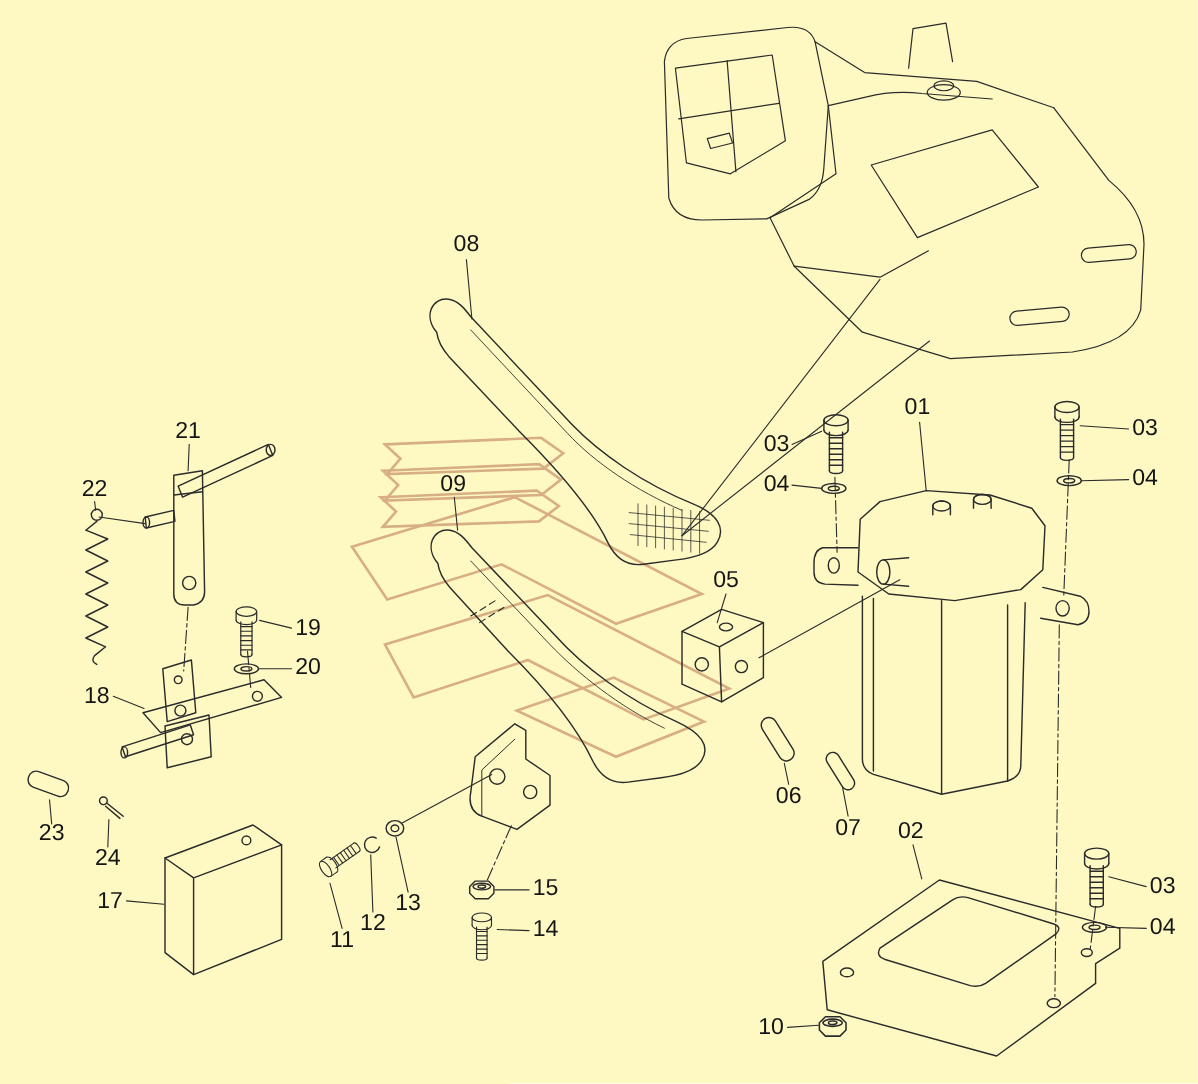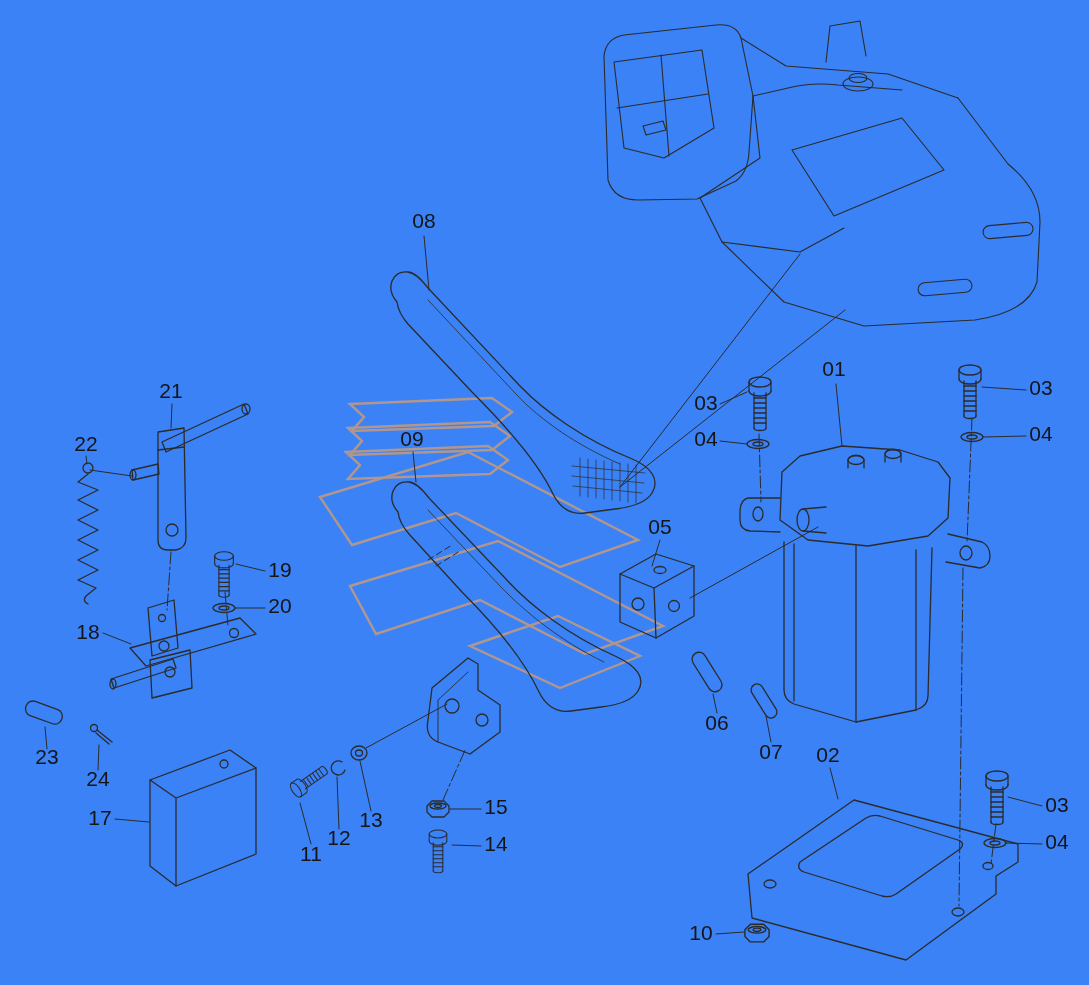--- a/index.html
+++ b/index.html
@@ -1,16 +1,16 @@
 <!DOCTYPE html>
 <html><head>
 <meta charset="utf-8">
 <style>
   html,body{margin:0;padding:0;background:#ffffff;}
-  .stage{position:relative;width:1089px;height:985px;background:#3b82f6;overflow:hidden;
+  .stage{position:relative;width:1089px;height:985px;background:#fef9c3;overflow:hidden;
          font-family:"Liberation Sans",sans-serif;}
   svg{position:absolute;left:0;top:0;}
   .part-label{font-family:"Liberation Sans",sans-serif;font-size:21px;fill:#151515;}
 </style>
 </head>
 <body>
 
 <div class="stage">
 <svg width="1089" height="985" viewBox="0 0 1089 985">
 

